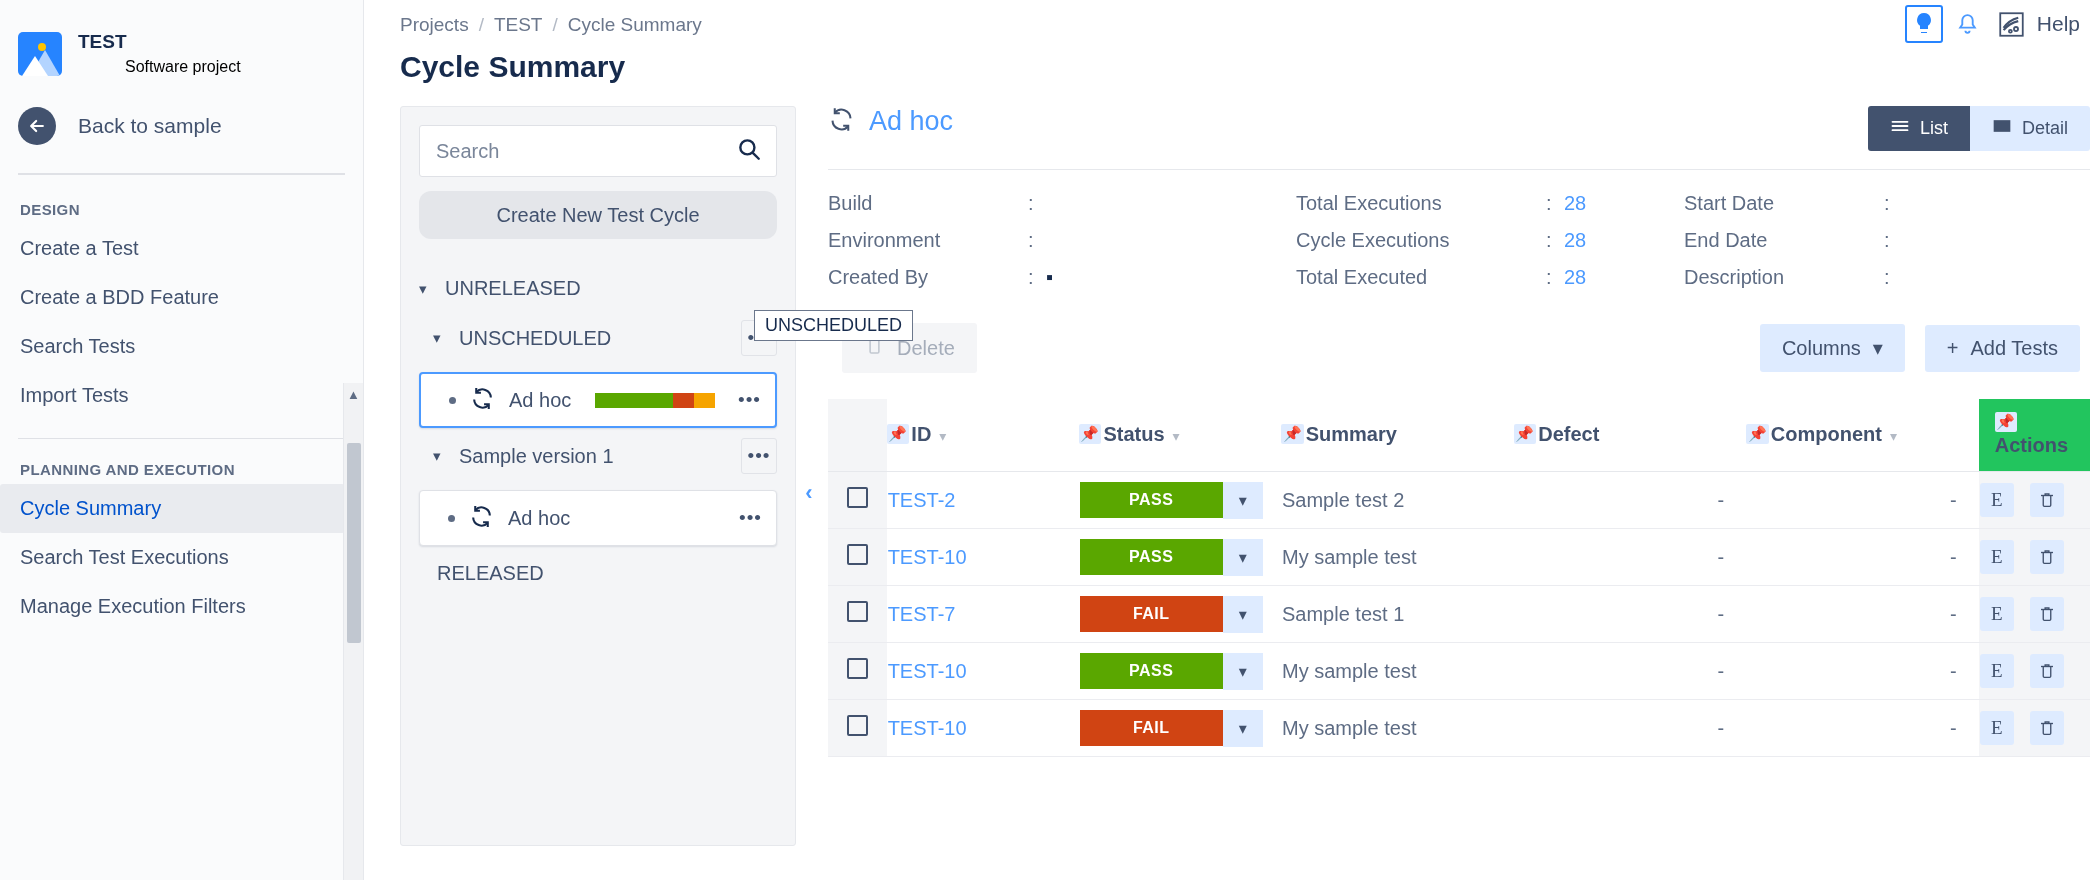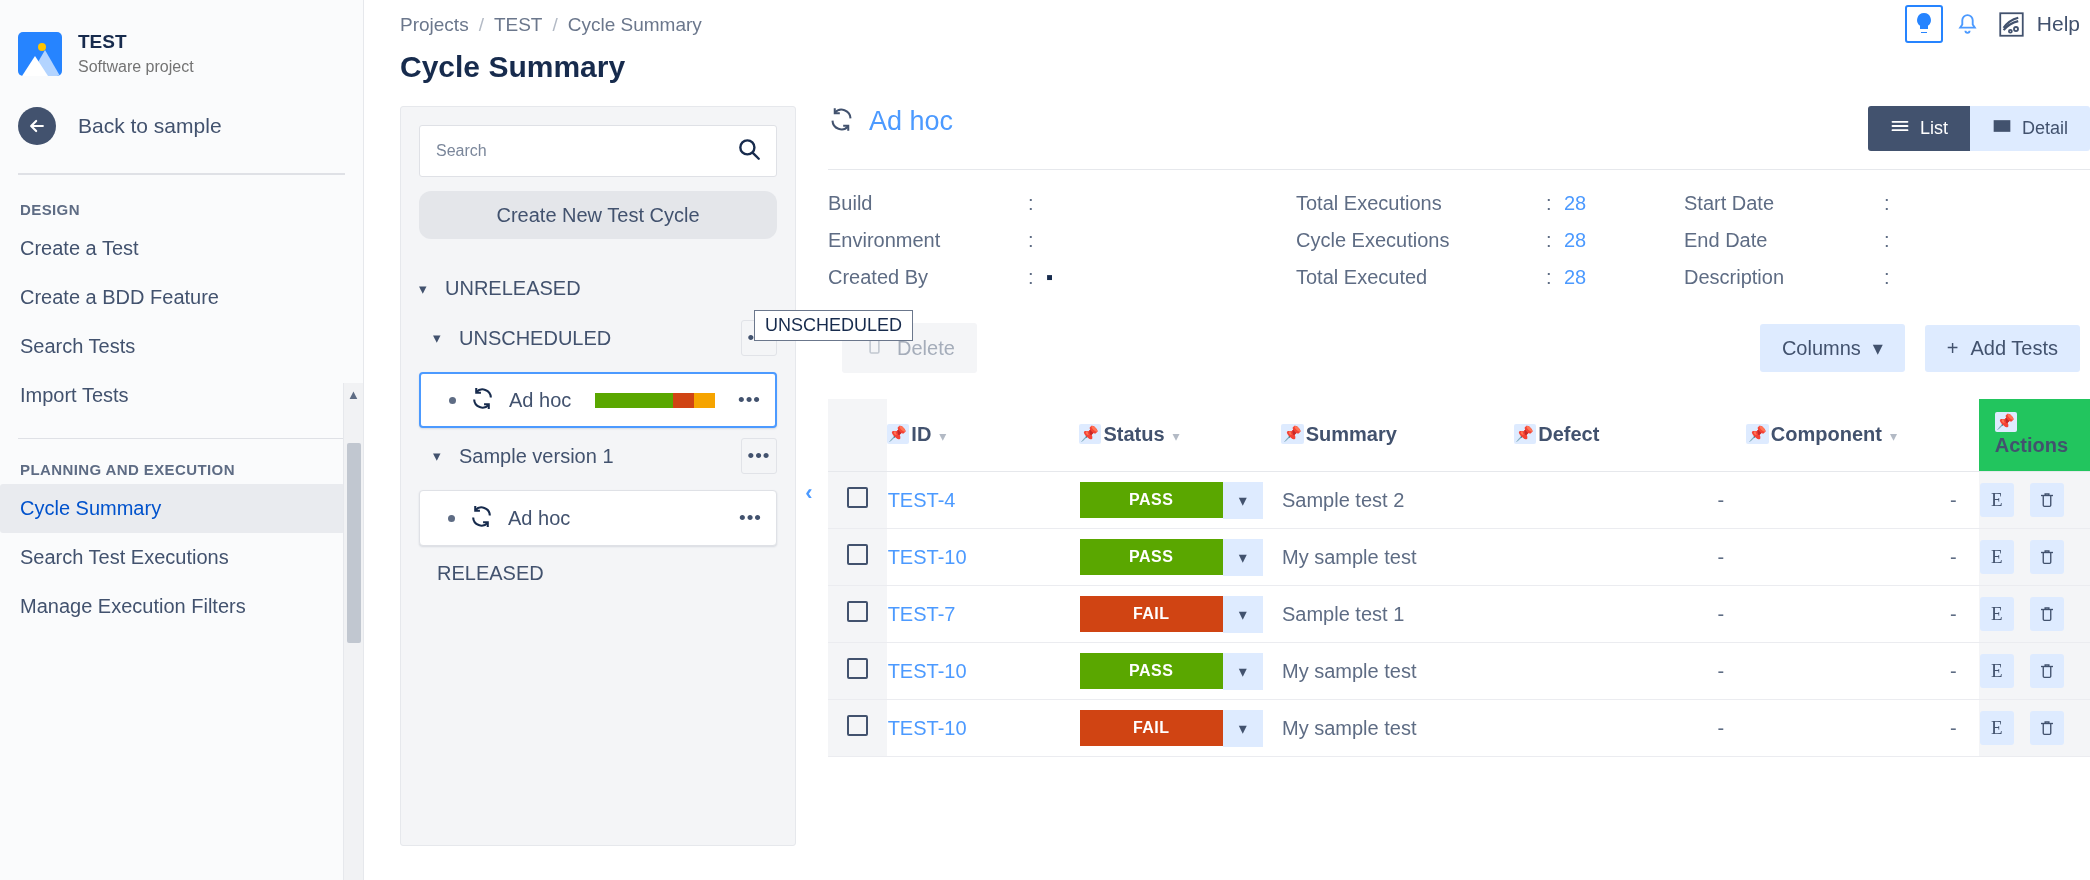--- a/index.html
+++ b/index.html
@@ -31,21 +31,21 @@
     position:absolute; bottom:0; left:4px; width:0;height:0;
     border-left:13px solid transparent;border-right:13px solid transparent;border-bottom:20px solid #ffffff;
   }
   .proj-avatar .mtn2 {
     position:absolute; bottom:0; right:2px; width:0;height:0;
     border-left:15px solid transparent;border-right:15px solid transparent;border-bottom:26px solid #b3d4ff;
   }
   .proj-avatar .sun { position:absolute; top:11px; left:20px; width:8px;height:8px;border-radius:50%;background:#ffc400;}
   .proj-meta { display: flex; flex-direction: column; line-height: 1.3; }
   .proj-name { font-size: 19px; font-weight: bold; color: #172b4d; }
-  .proj-sub { font-size: 16px; color: #737373; margin-top: 2px; }
+  .proj-sub { font-size: 16px; color: #000000; margin-top: 2px; margin-left: 47px; }
 
   .back-row { display: flex; align-items: center; gap: 22px; padding: 30px 0 0 18px; }
   .back-circle {
     width: 38px; height: 38px; border-radius: 50%;
     background: #42526e; display:flex;align-items:center;justify-content:center;
     flex: 0 0 38px;
   }
   .back-circle svg { width: 20px; height: 20px; }
   .back-label { font-size: 21px; color: #42526e; }
 
@@ -97,21 +97,21 @@
     background: #f4f5f7; border: 1px solid #e6e8ec;
     border-radius: 3px; padding: 18px 18px 0 18px;
     height: 740px;
   }
   .search-box {
     background: #fff; border: 1px solid #dfe1e6; border-radius: 3px;
     height: 52px; display: flex; align-items: center; padding: 0 14px;
     justify-content: space-between;
   }
   .search-box input {
-    border: none; outline: none; font-size: 16px; color: #42526e;
+    border: none; outline: none; font-size: 20px; color: #42526e;
     background: transparent; width: 290px; font-family: "Liberation Sans", sans-serif;
   }
   .search-box input::placeholder { color: #7a869a; }
   .btn-create {
     margin-top: 14px; height: 48px; background: #e4e6ea; border-radius: 12px;
     display:flex; align-items:center; justify-content:center;
     font-size: 20px; color: #42526e; cursor: pointer;
   }
   .tree { margin-top: 28px; }
   .tree-row { display: flex; align-items: center; gap: 12px; padding: 10px 0; font-size: 20px; color: #42526e; }
@@ -501,21 +501,21 @@
                 <span class="pin">📌</span><span>Component</span><span class="hdr-chev">▾</span>
               </th>
               <th class="actcol">
                 <span class="pin">📌</span><span>Actions</span>
               </th>
             </tr>
           </thead>
           <tbody>
             <tr>
               <td class="chkcol"><span class="row-chk"></span></td>
-              <td><span class="idlink">TEST-4</span></td>
+              <td><span class="idlink">TEST-2</span></td>
               <td>
                 <span class="statuswrap">
                   <span class="statuspill" style="background:#5aa700">PASS</span>
                   <span class="statuscaret">▾</span>
                 </span>
               </td>
               <td>Sample test 2</td>
               <td class="dashcell">-</td>
               <td class="dashcell">-</td>
               <td class="actcol">

